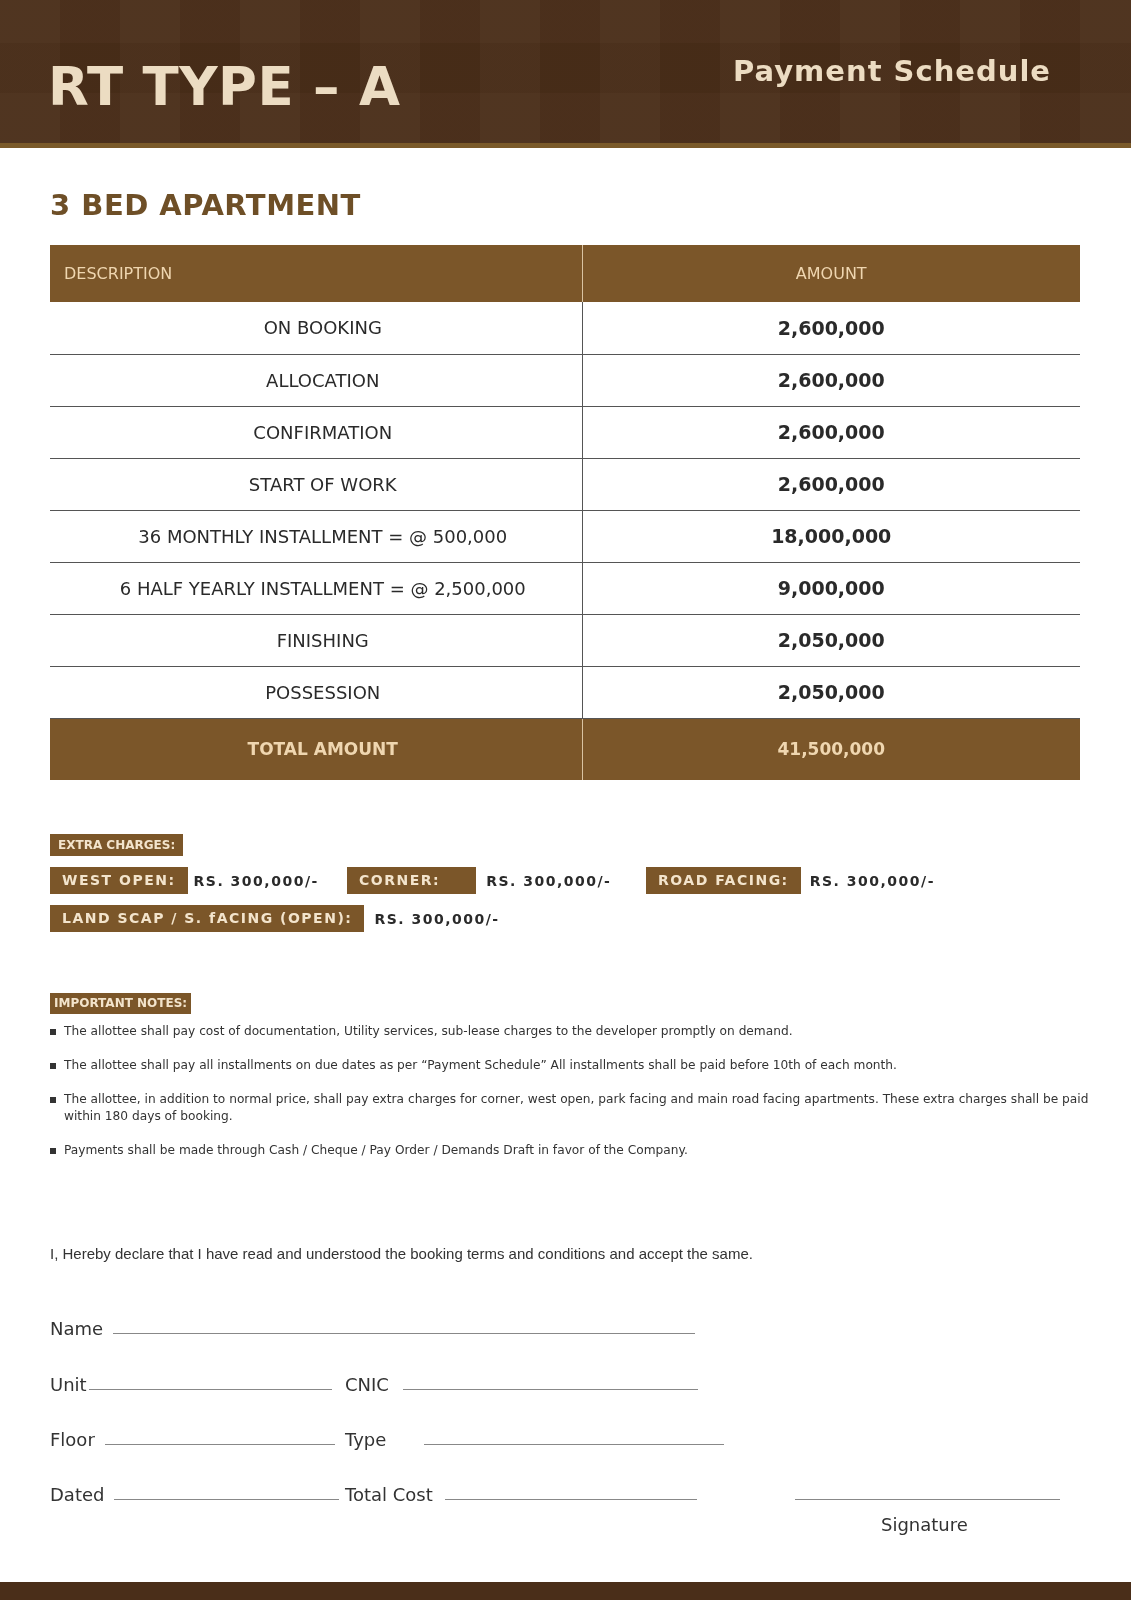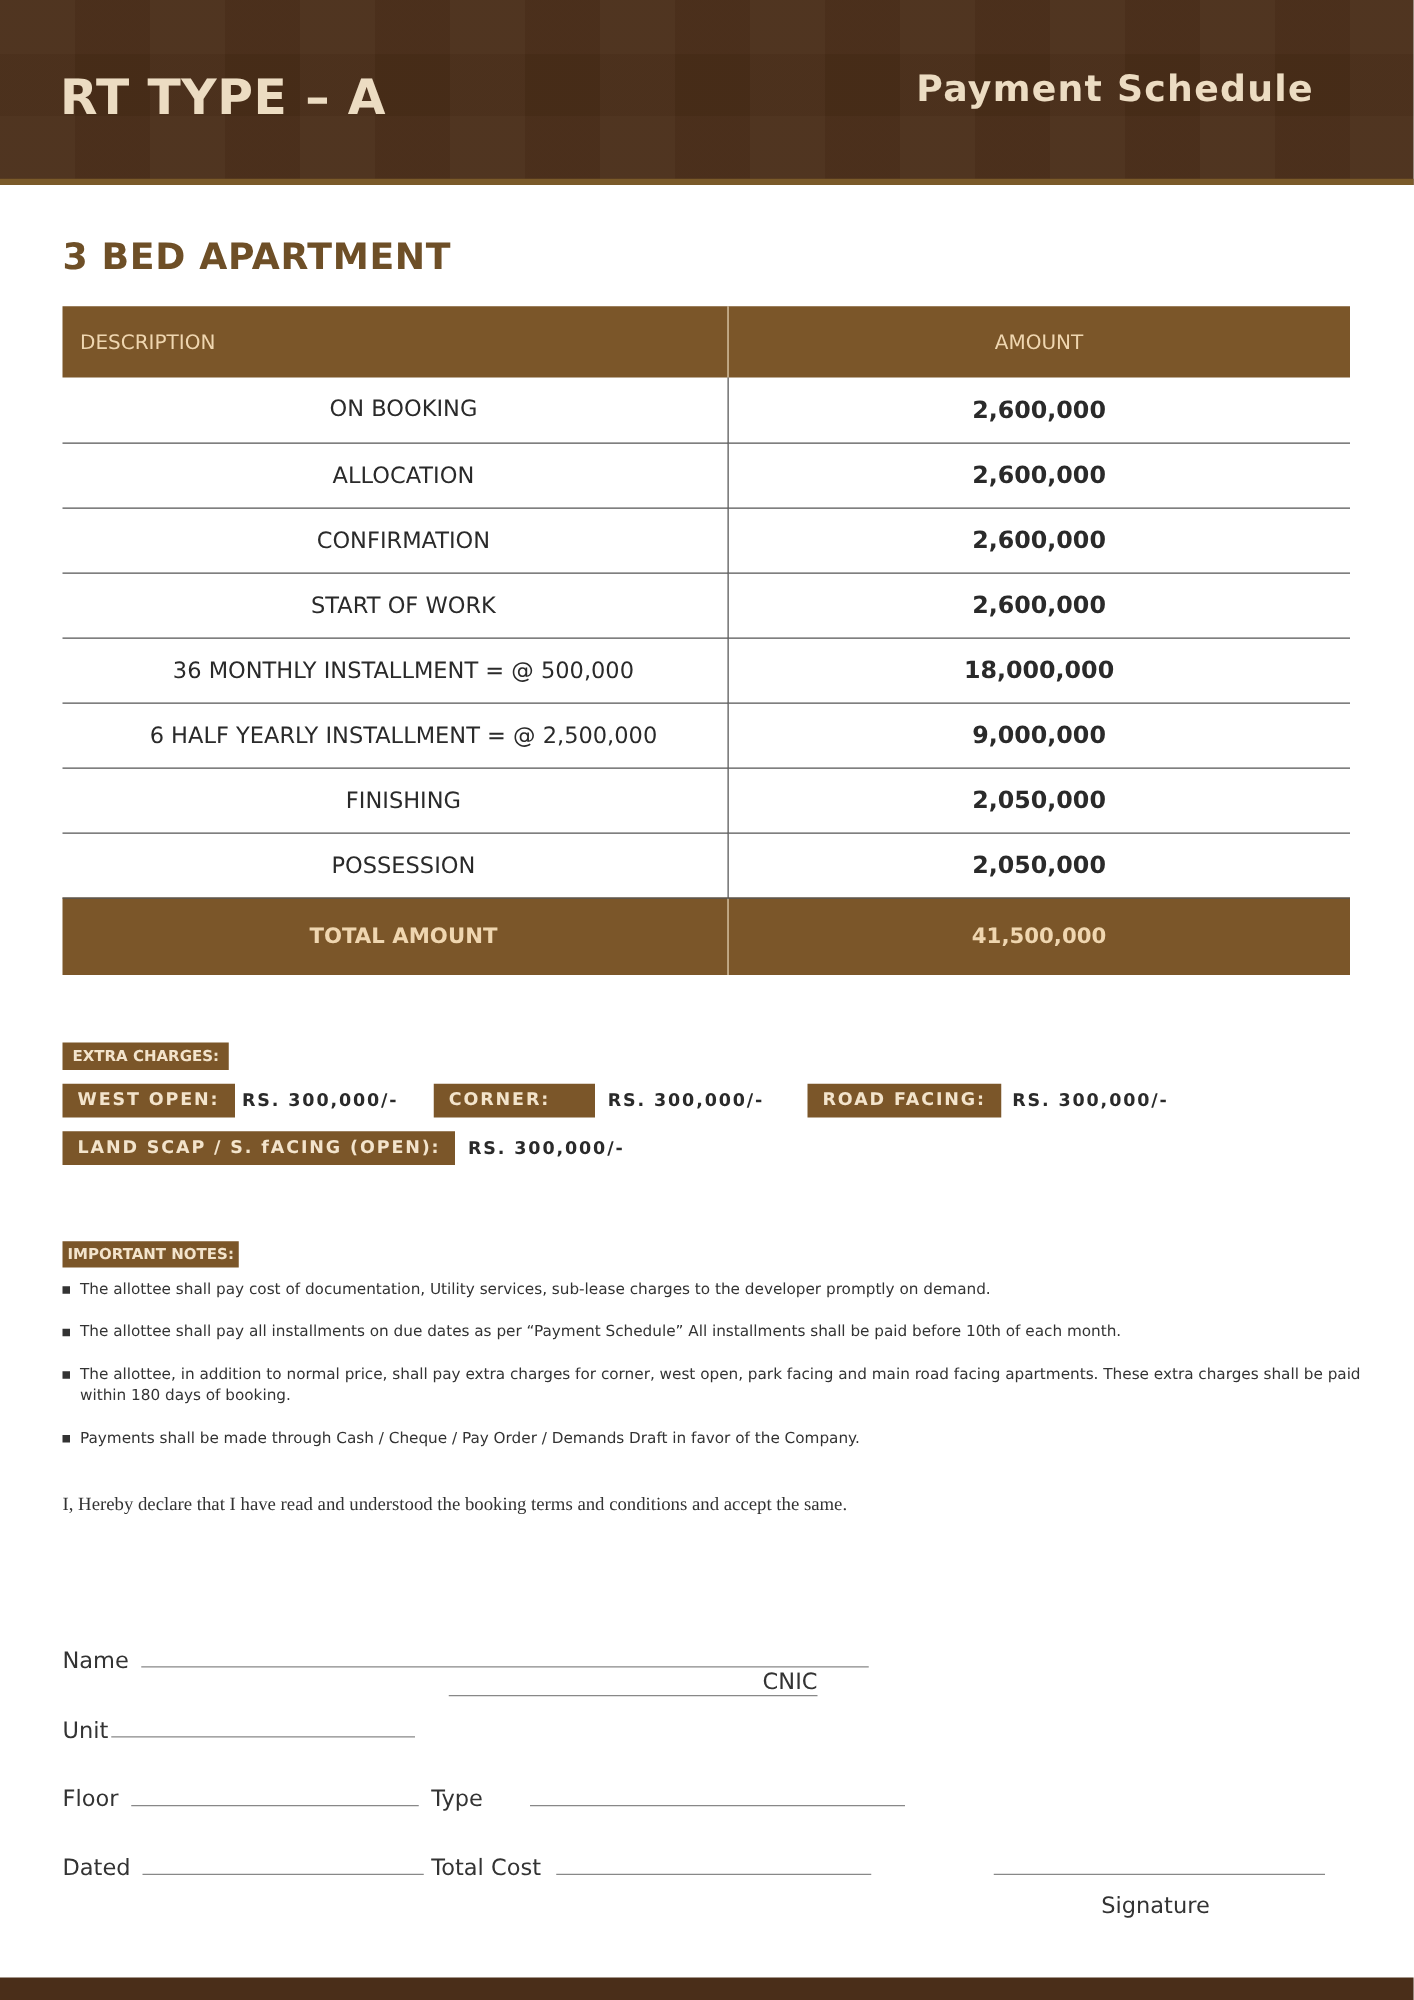--- a/index.html
+++ b/index.html
@@ -9,21 +9,21 @@
   .header {
     position: absolute; left: 0; top: 0; width: 1131px; height: 148px;
     background: #4a2e19;
     background-image:
       repeating-linear-gradient(90deg, rgba(255,255,255,0.018) 0 60px, rgba(0,0,0,0.03) 60px 120px),
       repeating-linear-gradient(0deg, rgba(255,255,255,0.015) 0 50px, rgba(0,0,0,0.025) 50px 100px);
     border-bottom: 5px solid #7a5a2a;
   }
   .header .title {
     position: absolute; left: 48px; top: 56px;
-    font-size: 39px; font-weight: bold; color: #ecdcc2; letter-spacing: 0.5px;
+    font-size: 53px; font-weight: bold; color: #ecdcc2; letter-spacing: 0.5px;
     font-family: "DejaVu Sans", sans-serif;
   }
   .header .subtitle {
     position: absolute; right: 80px; top: 54px;
     font-size: 29px; font-weight: bold; color: #ecdcc2; letter-spacing: 1px;
     font-family: "DejaVu Sans", sans-serif;
   }
 
   .section-title {
     position: absolute; left: 50px; top: 188px;
@@ -69,22 +69,22 @@
   }
   .notes { position: absolute; left: 50px; top: 1023px; width: 1040px; list-style: none; }
   .notes li {
     position: relative; padding-left: 14px; font-size: 12.2px; line-height: 17px; color: #333;
     margin-bottom: 17px; font-family: "DejaVu Sans", sans-serif;
   }
   .notes li::before {
     content: ""; position: absolute; left: 0; top: 6px; width: 6px; height: 6px; background: #333;
   }
   .declaration {
-    position: absolute; left: 50px; top: 1196px; font-size: 15px; color: #333;
-    font-family: Liberation Serif, serif;
+    position: absolute; left: 50px; top: 1245px; font-size: 15px; color: #333;
+    font-family: Liberation Sans, sans-serif;
   }
 
   .field { position: absolute; display: flex; align-items: flex-end; font-size: 18px; color: #333; font-family: "DejaVu Sans", sans-serif; }
   .field .line { border-bottom: 1px solid #888; height: 1px; margin-left: 10px; margin-bottom: 5px; }
   .sig-line { position: absolute; left: 795px; top: 1499px; width: 265px; border-top: 1px solid #888; }
   .sig-label { position: absolute; left: 881px; top: 1514px; font-size: 18px; color: #333; font-family: "DejaVu Sans", sans-serif; }
 
   .footer { position: absolute; left: 0; top: 1582px; width: 1131px; height: 18px; background: #4a2e19; }
 </style>
 </head>
@@ -174,21 +174,21 @@
 <div class="declaration">I, Hereby declare that I have read and understood the booking terms and conditions and accept the same.</div>
 
 <div class="field" style="left:50px; top:1318px;">
   <span>Name</span>
   <span class="line" style="width:582px;"></span>
 </div>
 <div class="field" style="left:50px; top:1374px;">
   <span>Unit</span>
   <span class="line" style="width:243px; margin-left:2px;"></span>
 </div>
-<div class="field" style="left:345px; top:1335px;flex-direction:column;">
+<div class="field" style="left:345px; top:1374px;">
   <span>CNIC</span>
   <span class="line" style="width:295px; margin-left:14px;"></span>
 </div>
 <div class="field" style="left:50px; top:1429px;">
   <span>Floor</span>
   <span class="line" style="width:230px;"></span>
 </div>
 <div class="field" style="left:345px; top:1429px;gap:28px;">
   <span>Type</span>
   <span class="line" style="width:300px;"></span>

